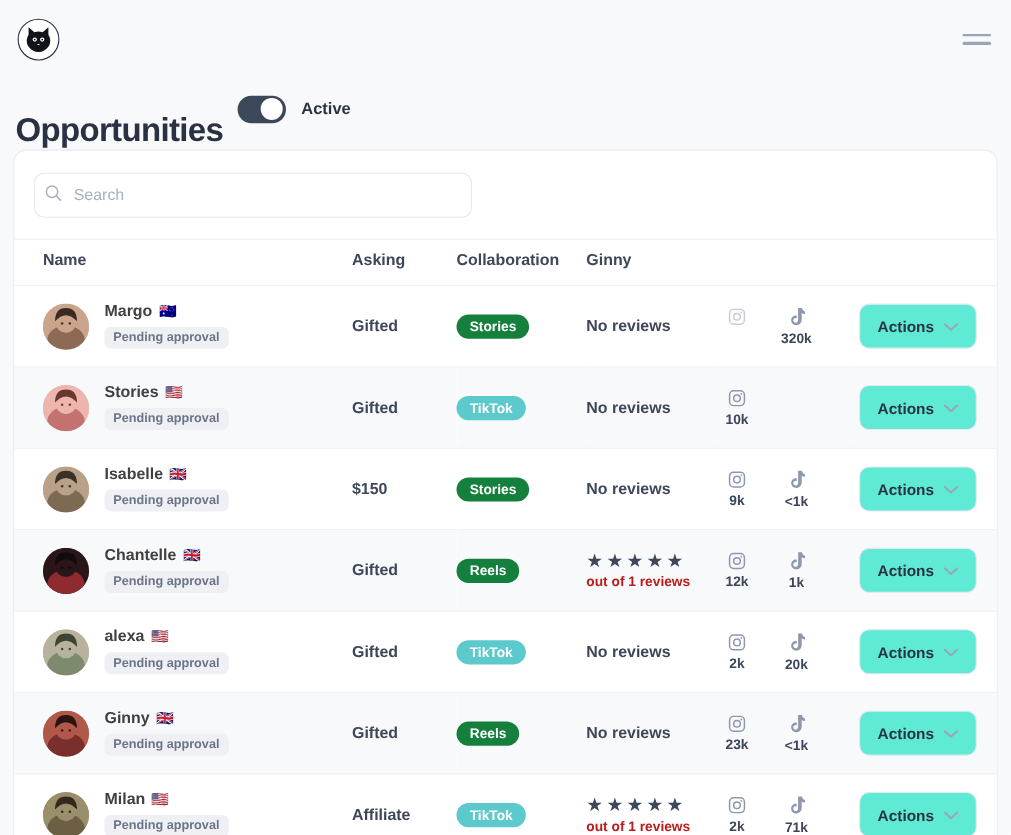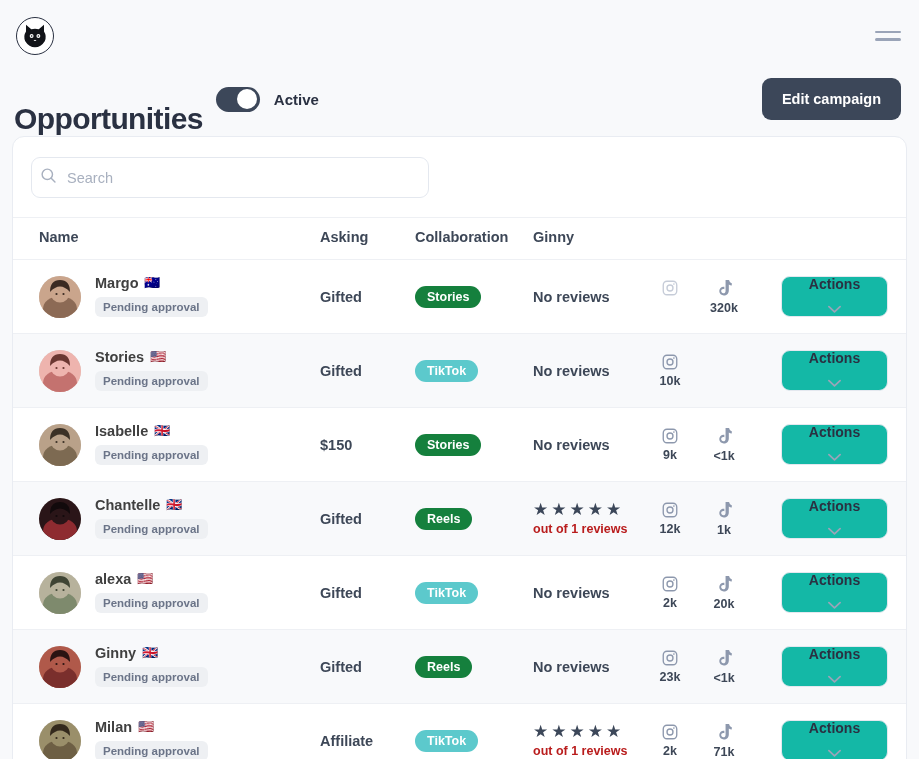--- a/index.html
+++ b/index.html
@@ -188,27 +188,26 @@
   .soc { width: 34px; display: flex; flex-direction: column; align-items: center; gap: 3px; }
   .soc .cnt { font-size: 12.5px; font-weight: 700; color: #3d4757; }
   .ig-off { color: #c6ccd8; }
   .ig-on  { color: #8d98ad; }
   .tt-on  { color: #8d98ad; }
 
   .actions-btn {
     width: 107px; height: 41px;
     border: 1px solid #e4e8ef;
     border-radius: 9px;
-    background: #14b8a6;
+    background: #5eead4;
     display: flex; align-items: center; justify-content: center; gap: 9px;
     font-size: 14px; font-weight: 700; color: #2a3142;
     cursor: pointer;
     font-family: inherit;
     margin-left: 8px;
-    flex-direction: column;
   }
   .chev { color: #9aa4b8; }
 </style>
 </head>
 <body>
 
 <div class="topbar">
   <div class="logo">
     <svg viewBox="0 0 40 40" width="30" height="30" aria-hidden="true">
       <path d="M8 14 L8 5 L15 11 Q20 9.5 25 11 L32 5 L32 14 Q36 20 33 27 Q28 35 20 35 Q12 35 7 27 Q4 20 8 14 Z" fill="#111318"></path>
@@ -224,21 +223,20 @@
     <i></i>
   </div>
 </div>
 
 <div class="titlerow">
   <div class="page-title">Opportunities</div>
   <div class="toggle">
     <div class="knob"></div>
   </div>
   <div class="toggle-label">Active</div>
-  <button class="edit-btn">Edit campaign</button>
 </div>
 
 <div class="card">
 
   <div class="search-wrap">
     <div class="search-box">
       <span>
         <svg width="17" height="17" viewBox="0 0 20 20" fill="none">
           <circle cx="8.6" cy="8.6" r="6.1" stroke="#a8b0bf" stroke-width="1.7"></circle>
           <line x1="13.2" y1="13.2" x2="17.6" y2="17.6" stroke="#a8b0bf" stroke-width="1.7" stroke-linecap="round"></line>

